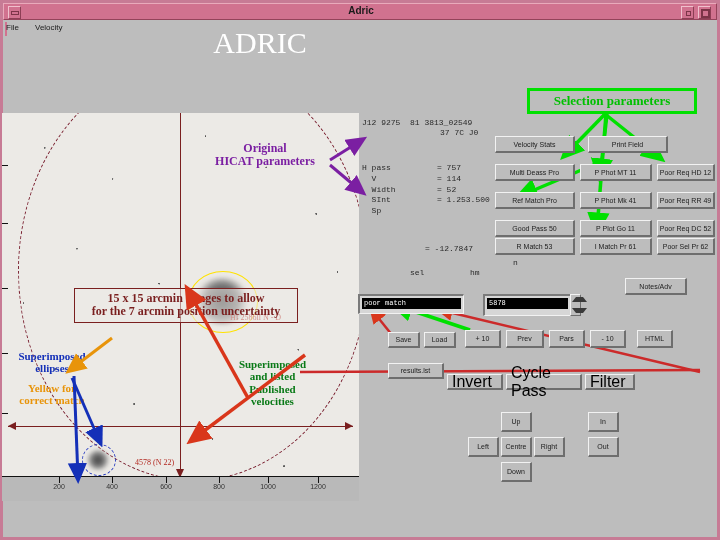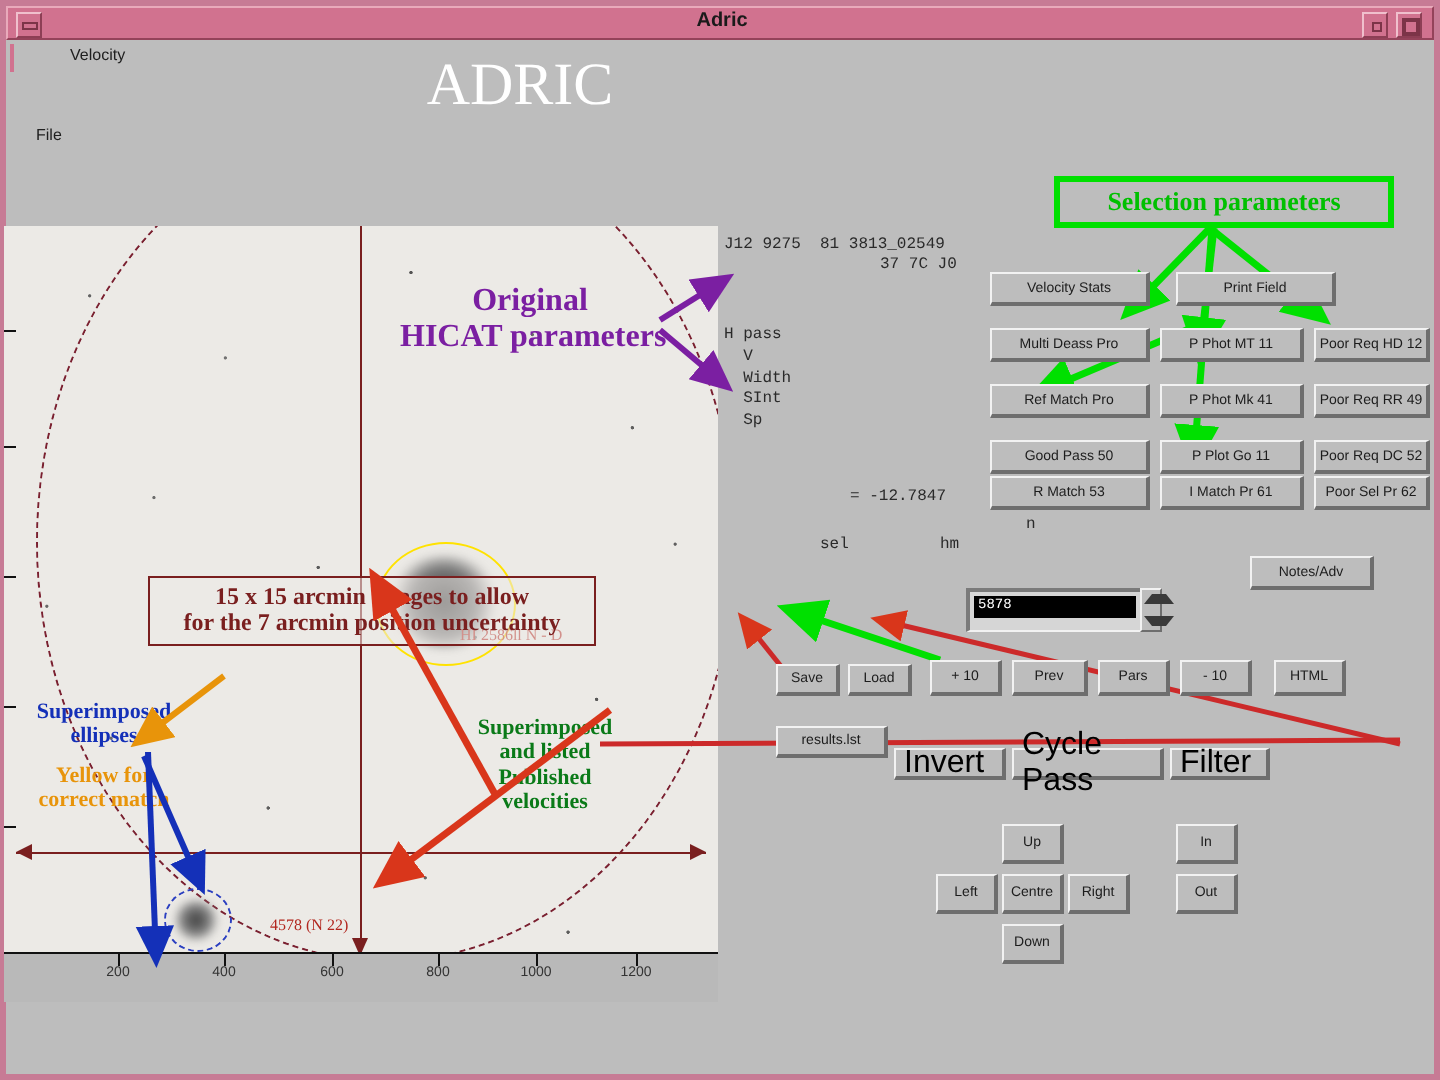--- a/index.html
+++ b/index.html
@@ -25,21 +25,21 @@
     border:1px solid #7c3448;box-sizing:border-box;}
   .tb-min{left:4px;}
   .tb-max{right:22px;}
   .tb-close{right:5px;}
   .tb-max .glyph{left:4px;top:4px;width:5px;height:5px;}
   .tb-close .glyph{left:2px;top:2px;width:9px;height:9px;border-width:2px;}
 
   
   .menubar{position:absolute;left:5px;top:22px;width:710px;height:16px;background:#bdbdbd;}
   .menu-item{position:absolute;top:1px;font-size:8px;color:#202020;white-space:nowrap;}
-  .menu-file{left:13px;margin-top:40px;}
+  .menu-file{left:1px;}
   .menu-key{left:30px;}
   .menu-rule{position:absolute;left:0px;top:0px;width:2px;height:14px;background:#d1728f;}
 
   
   .headline{position:absolute;left:0;top:26px;width:520px;text-align:center;
     font-family:"Liberation Serif",serif;font-size:30px;color:#ffffff;}
   .subhead{position:absolute;left:0;top:70px;width:520px;text-align:center;
     font-family:"Liberation Serif",serif;font-size:23px;color:#ffffff;}
 
   
@@ -98,21 +98,21 @@
     border:1px dashed #2b3fc0;border-radius:50%;box-sizing:border-box;}
 
   .obj-label{position:absolute;font-family:"Liberation Serif",serif;font-size:8px;
     color:#b2271f;white-space:nowrap;}
   .lbl1{left:228px;top:200px;}
   .lbl2{left:133px;top:345px;}
 
   
   .anno{position:absolute;font-family:"Liberation Serif",serif;font-weight:bold;
     line-height:1.12;white-space:nowrap;}
-  .anno.purple{color:#7b1fa2;font-size:16px;text-align:center;}
+  .anno.purple{color:#7b1fa2;font-size:12px;text-align:center;}
   .anno.dark{color:#7a1f1f;font-size:12px;text-align:center;}
   .anno.blue{color:#1430b8;font-size:11px;text-align:center;}
   .anno.orange{color:#e8940a;font-size:11px;text-align:center;}
   .anno.green{color:#0a7a18;font-size:11px;text-align:center;}
 
   .anno-orig{left:200px;top:142px;width:130px;}
   .anno-size{left:74px;top:288px;width:210px;border:1px solid #7a1f1f;padding:3px 6px;
     background:rgba(236,234,230,0.55);}
   .anno-centre{left:112px;top:326px;width:120px;border:1px solid #8d3f55;padding:2px 4px;
     background:rgba(236,234,230,0.5);}
@@ -297,20 +297,24 @@
     <path d="M400,345 L372,310" stroke="#cc2a2a" stroke-width="2.5" fill="none" marker-end="url(#ahR)"></path>
   </svg>
 
   <div class="readout ro-id">J12 9275  81 3813_02549</div>
   <div class="readout ro-id2">37 7C J0</div>
   <div class="readout ro-tbl">H pass
   V
   Width
   SInt
   Sp</div>
+  <div class="readout ro-val">= 757
+= 114
+= 52
+= 1.253.500</div>
   <div class="readout ro-vel">= -12.7847</div>
   <div class="readout ro-lbl-left">sel</div>
   <div class="readout ro-lbl-mid">hm</div>
   <div class="readout ro-lbl-top">n</div>
 
   <div class="btn" style="left:495px;top:136px;width:80px;height:17px">Velocity Stats</div>
   <div class="btn" style="left:588px;top:136px;width:80px;height:17px">Print Field</div>
 
   <div class="btn" style="left:495px;top:164px;width:80px;height:17px">Multi Deass Pro</div>
   <div class="btn" style="left:580px;top:164px;width:72px;height:17px">P Phot MT 11</div>
@@ -323,20 +327,23 @@
   <div class="btn" style="left:495px;top:220px;width:80px;height:17px">Good Pass 50</div>
   <div class="btn" style="left:580px;top:220px;width:72px;height:17px">P Plot Go 11</div>
   <div class="btn" style="left:657px;top:220px;width:58px;height:17px">Poor Req DC 52</div>
 
   <div class="btn" style="left:495px;top:238px;width:80px;height:17px">R Match 53</div>
   <div class="btn" style="left:580px;top:238px;width:72px;height:17px">I Match Pr 61</div>
   <div class="btn" style="left:657px;top:238px;width:58px;height:17px">Poor Sel Pr 62</div>
 
   <div class="btn" style="left:625px;top:278px;width:62px;height:17px">Notes/Adv</div>
 
+  <div class="field" style="left:358px;top:294px;width:106px;height:20px">
+    <div class="sel">poor match</div>
+  </div>
   <div class="field" style="left:483px;top:294px;width:88px;height:22px">
     <div class="sel">5878</div>
   </div>
   <div class="scrollbar" style="left:570px;top:294px;height:22px">
     <i class="sb-arrow sb-up"></i>
     <i class="sb-arrow sb-dn"></i>
   </div>
 
   <div class="btn" style="left:388px;top:332px;width:32px;height:16px">Save</div>
   <div class="btn" style="left:424px;top:332px;width:32px;height:16px">Load</div>

